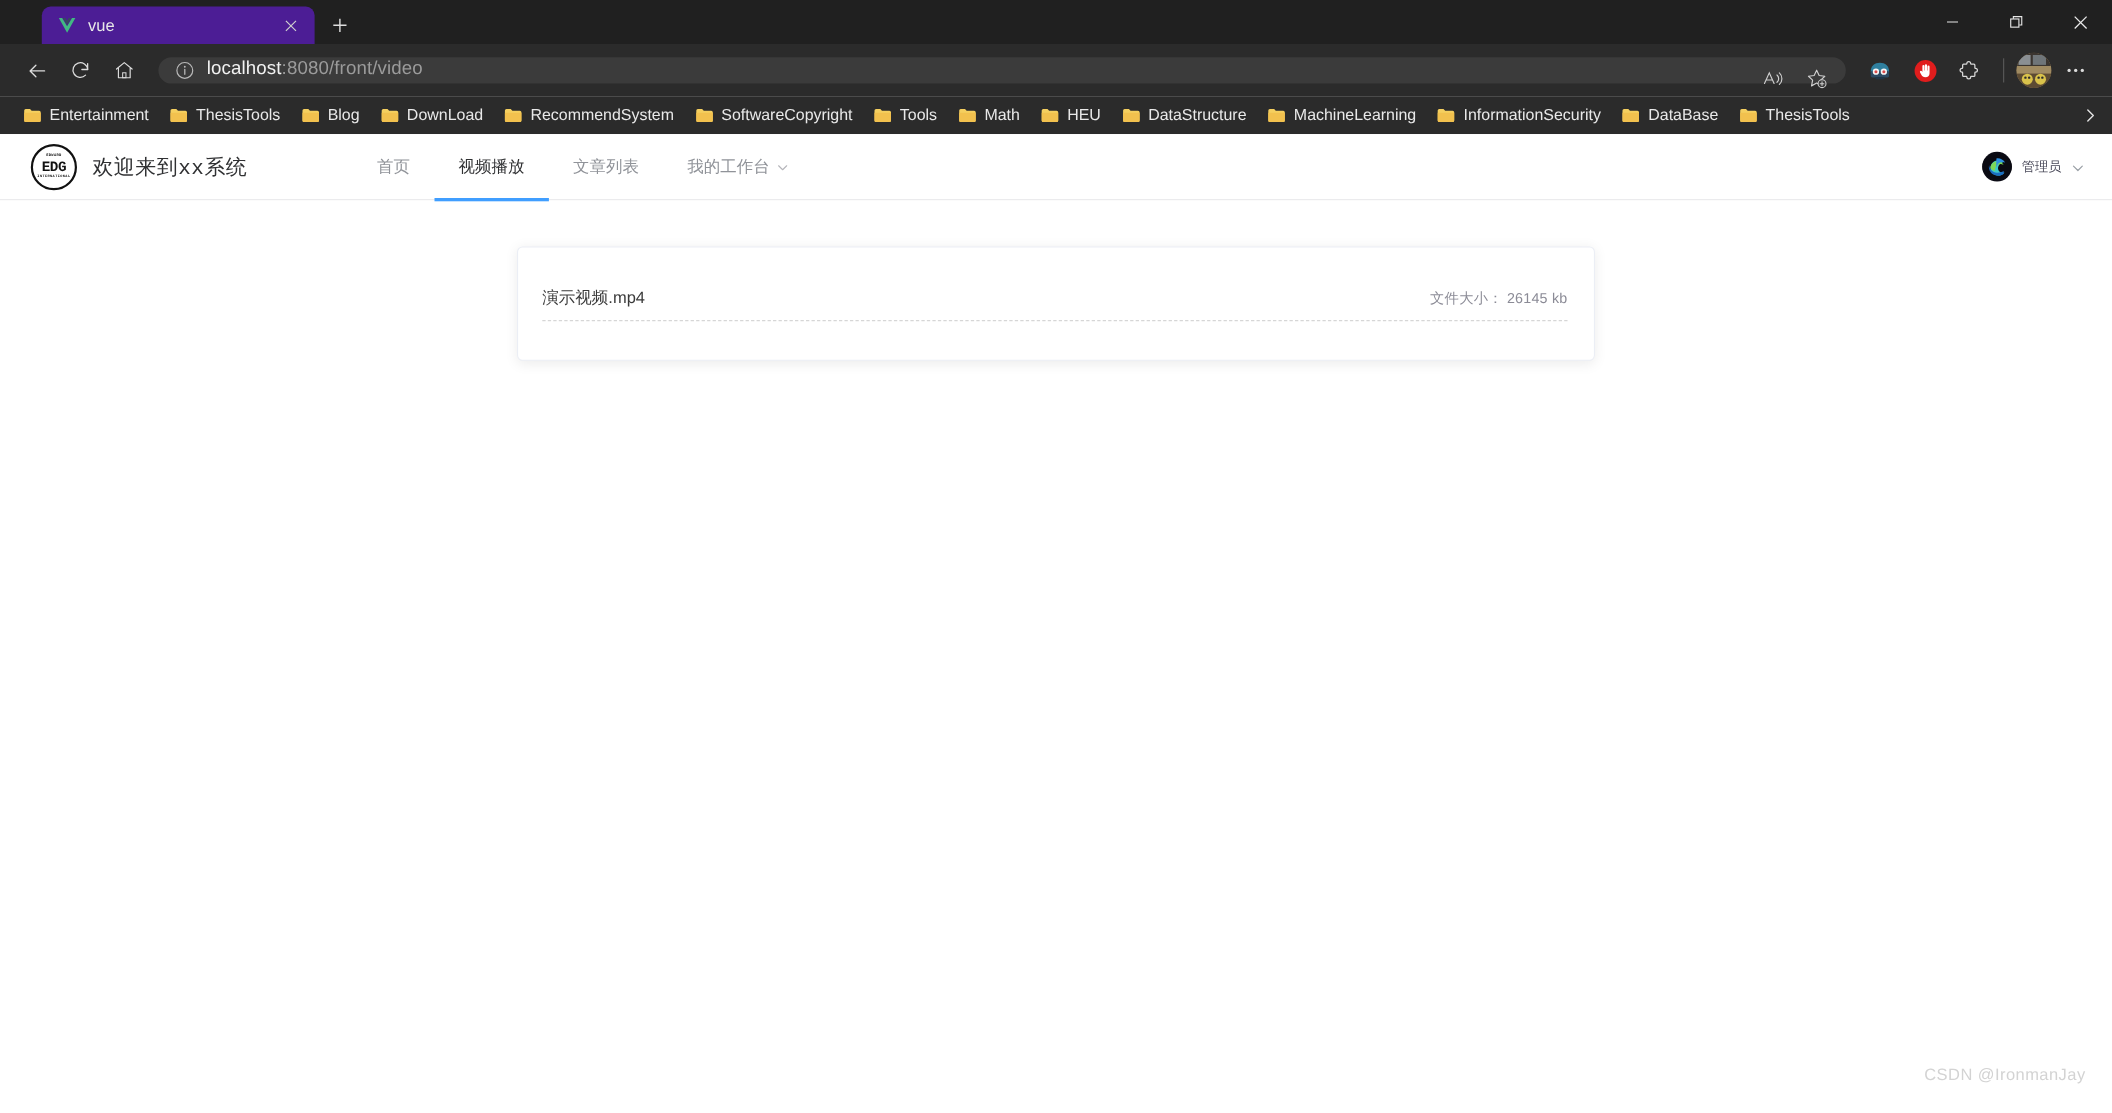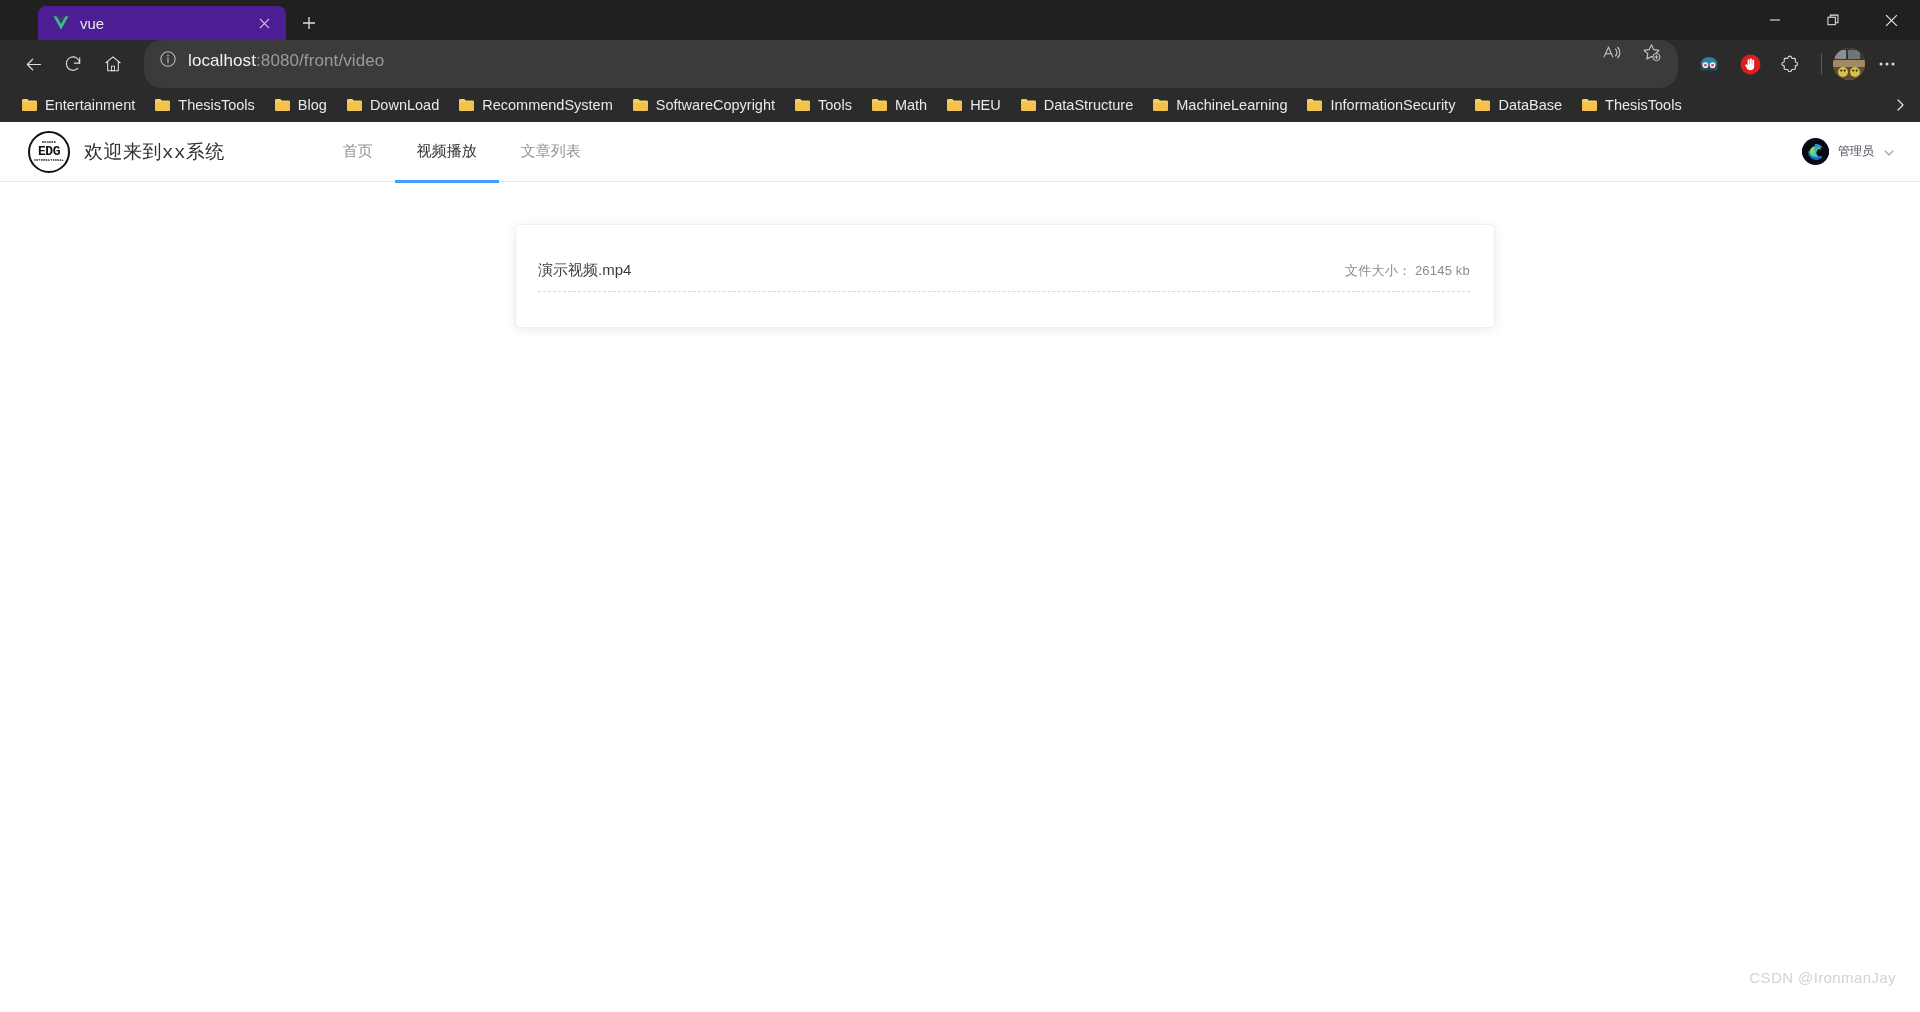--- a/index.html
+++ b/index.html
@@ -47,22 +47,22 @@
 
   .toolbar {
     height: 48px; background: #2b2b2b; display: flex; align-items: center;
     padding: 0 14px; gap: 2px; flex: none;
   }
   .tbtn {
     width: 38px; height: 38px; border-radius: 6px; display: flex;
     align-items: center; justify-content: center; color: #dcdcdc; flex: none;
   }
   .omnibox {
-    flex: 1; height: 48px; background: #3b3b3b; border-radius: 18px;
-    display: flex; align-items: flex-end; padding: 0 8px 17px 12px; margin: 0 10px;
+    flex: 1; height: 24px; background: #3b3b3b; border-radius: 18px;
+    display: flex; align-items: flex-start; padding: 0 8px 17px 12px; margin: 0 10px;
     gap: 8px; min-width: 0;
   }
   .omni-info { width: 24px; height: 24px; display: flex; align-items: center; justify-content: center; flex: none; }
   .omni-url {
     flex: 1; font-size: 17px; color: #9b9b9b; white-space: nowrap;
     overflow: hidden; text-overflow: ellipsis; letter-spacing: .1px;
   }
   .omni-url .host { color: #f2f2f2; }
   .omni-actions { display: flex; align-items: center; gap: 2px; flex: none; }
   .tb-right { display: flex; align-items: center; gap: 3px; flex: none; }
@@ -118,21 +118,21 @@
 
   .user-area {
     margin-left: auto; display: flex; align-items: center; gap: 9px; flex: none;
   }
   .user-avatar {
     width: 27px; height: 27px; border-radius: 50%; background: #0b0b14;
     display: flex; align-items: center; justify-content: center; flex: none;
   }
   .user-name { font-size: 12px; color: #4a4a5a; }
 
-  .content { padding: 42px 0 0 0; margin-left: 45px; }
+  .content { padding: 42px 0 0 0; }
   .video-card {
     width: 980px; margin-left: 470px; background: #ffffff;
     border: 1px solid #ebeef5; border-radius: 5px;
     box-shadow: 0 2px 12px 0 rgba(0,0,0,.08);
     padding: 30px 24px 30px 22px; min-height: 104px;
     display: flex; flex-direction: column; justify-content: center;
   }
   .video-row {
     display: flex; align-items: flex-end; justify-content: space-between;
     padding-bottom: 11px; border-bottom: 1px dashed #d6d6d6;
@@ -443,20 +443,28 @@
       <div class="mainnav">
         <div class="navitem">
           <span>首页</span>
         </div>
         <div class="navitem active">
           <span>视频播放</span>
         </div>
         <div class="navitem">
           <span>文章列表</span>
         </div>
+        <div class="navitem">
+          <span>我的工作台</span>
+          <span class="caret">
+            <svg width="11" height="11" viewBox="0 0 12 12">
+                <path d="M2 4l4 4 4-4" fill="none" stroke="#b6b6bb" stroke-width="1.1" stroke-linecap="round" stroke-linejoin="round"></path>
+              </svg>
+          </span>
+        </div>
       </div>
 
       <div class="user-area">
         <span class="user-avatar">
           <svg width="27" height="27" viewBox="0 0 28 28">
             <ellipse cx="14" cy="14" rx="14" ry="11.2" fill="#0a0a12"></ellipse>
             <path d="M19.8 9.8c-2 .4-3.4 1.7-4.3 3.3-1 1.9-.7 4 .7 5.4 1.3 1.3 3.2 1.6 4.9.9-1.6 2-4.1 3.1-6.7 2.9-3.7-.3-6.6-3.3-6.6-7 0-3.5 2.6-6.5 6.2-7 2.3-.3 4.4.5 5.8 1.5z" fill="#3ec9c9"></path>
             <path d="M7.8 15.4c.1-3.6 3-6.5 6.6-6.5 2.6 0 4.8 1.5 5.8 3.6-1.5-1.1-3.6-1.3-5.3-.4-2.2 1.2-3.3 3.7-2.7 6.1-2.5-.5-4.4-2.6-4.4-2.8z" fill="#7ed957"></path>
             <path d="M13.4 6.2c3.3-.5 6.6 1.2 8.2 4-1.3-.6-2.7-.7-4-.3-2.5.7-4.2 2.9-4.3 5.4-.3-3 .1-6.1.1-9.1z" fill="#2d8fe0"></path>
             <path d="M20.3 20.6c-2.8 2.2-6.7 2.5-9.8.8-3.2-1.8-4.8-5.4-4-8.9.3 3.8 3.3 6.9 7.2 7.3 2.3.2 4.6-.6 6.6-1.6z" fill="#1b6ec2"></path>

